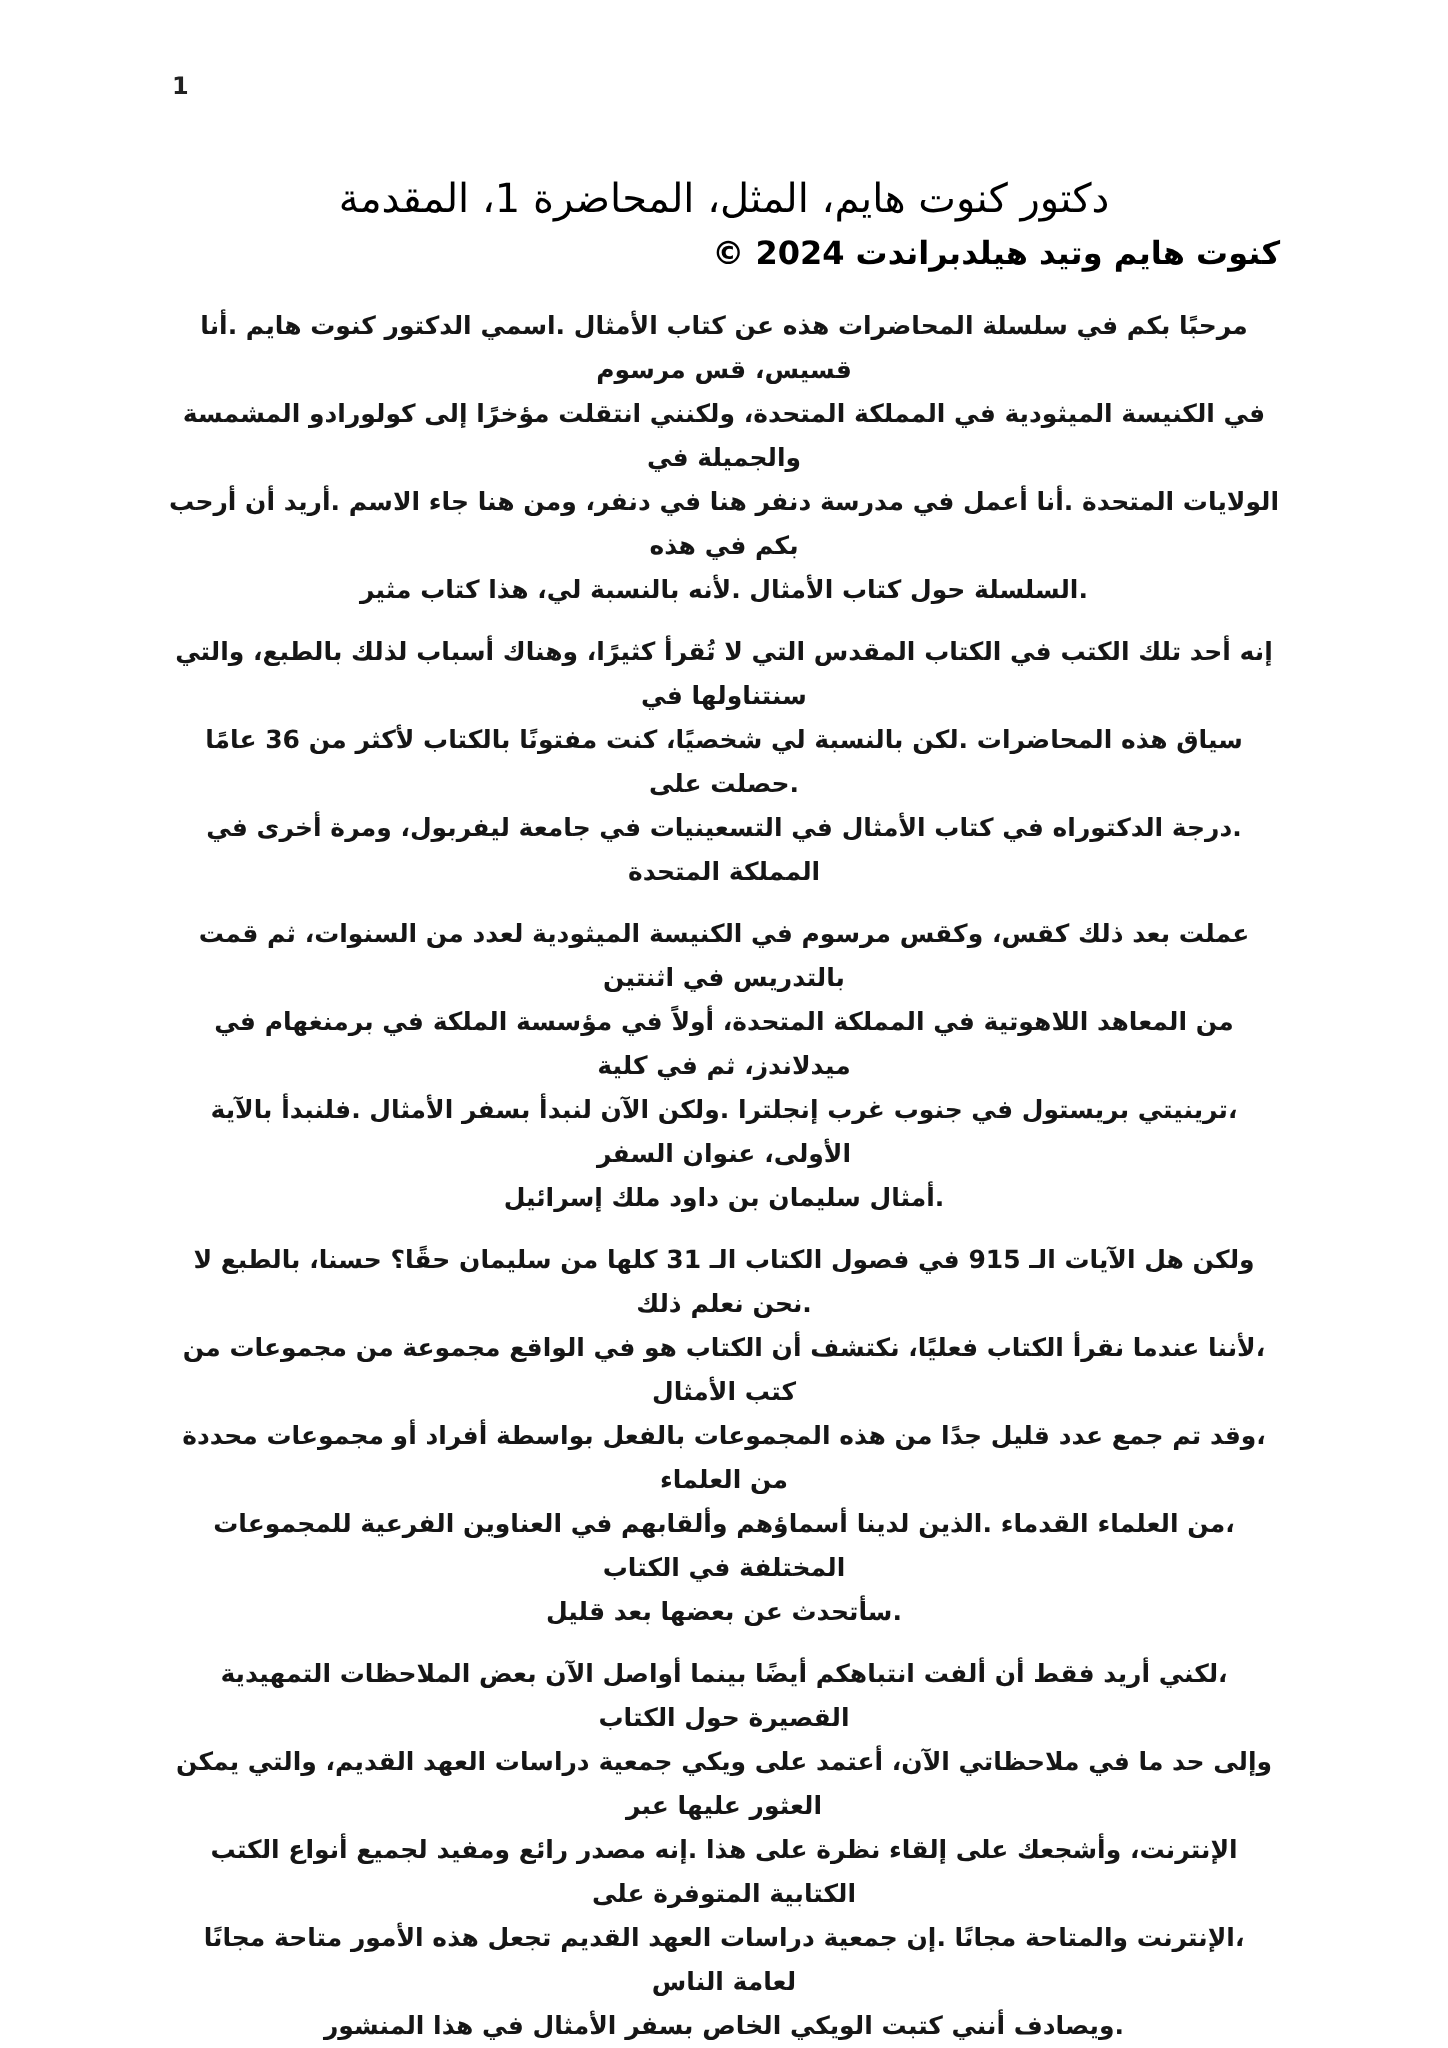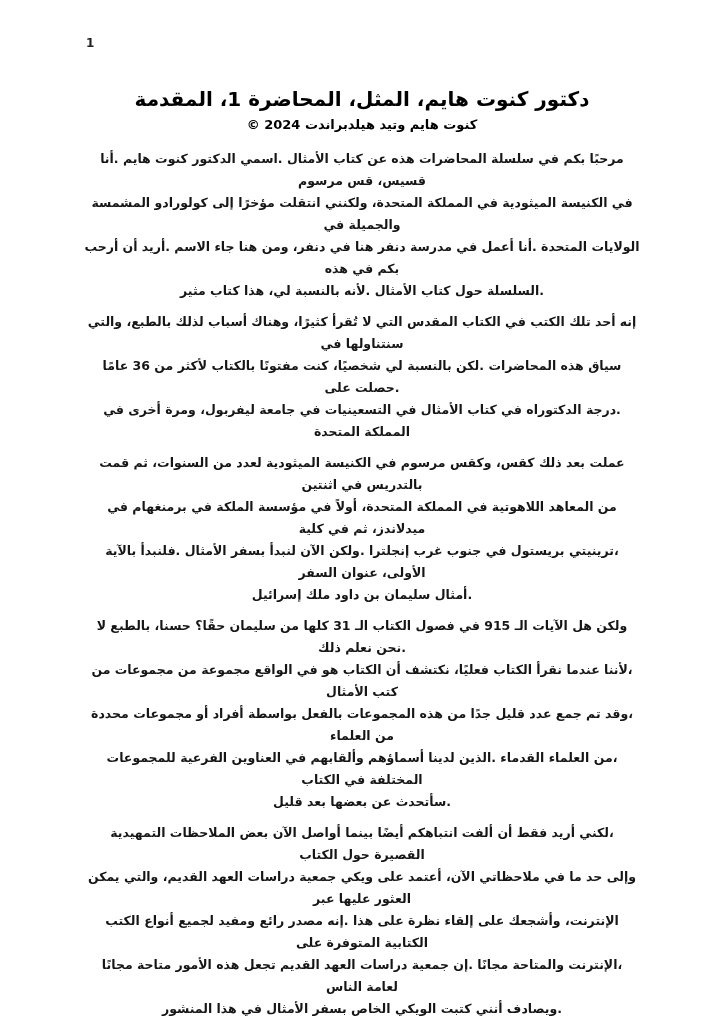--- a/index.html
+++ b/index.html
@@ -23,28 +23,28 @@
   .content {
     position: absolute;
     top: 86px;
     left: 84px;
     width: 556px;
     direction: rtl;
   }
   .doc-title {
     text-align: center;
     font-size: 20px;
-    font-weight: bold;
+    font-weight: normal;
     line-height: 1.3;
     margin: 0 0 5px 0;
     color: #000;
   }
   .doc-copyright {
-    text-align: center;
-    font-size: 13px;
+    text-align: right;
+    font-size: 16px;
     font-weight: bold;
     margin: 0 0 16px 0;
     color: #000;
   }
   .para {
     white-space: pre-line;      
     text-align: center;          
     font-size: 12.5px;
     font-weight: 600;
     line-height: 22px;

